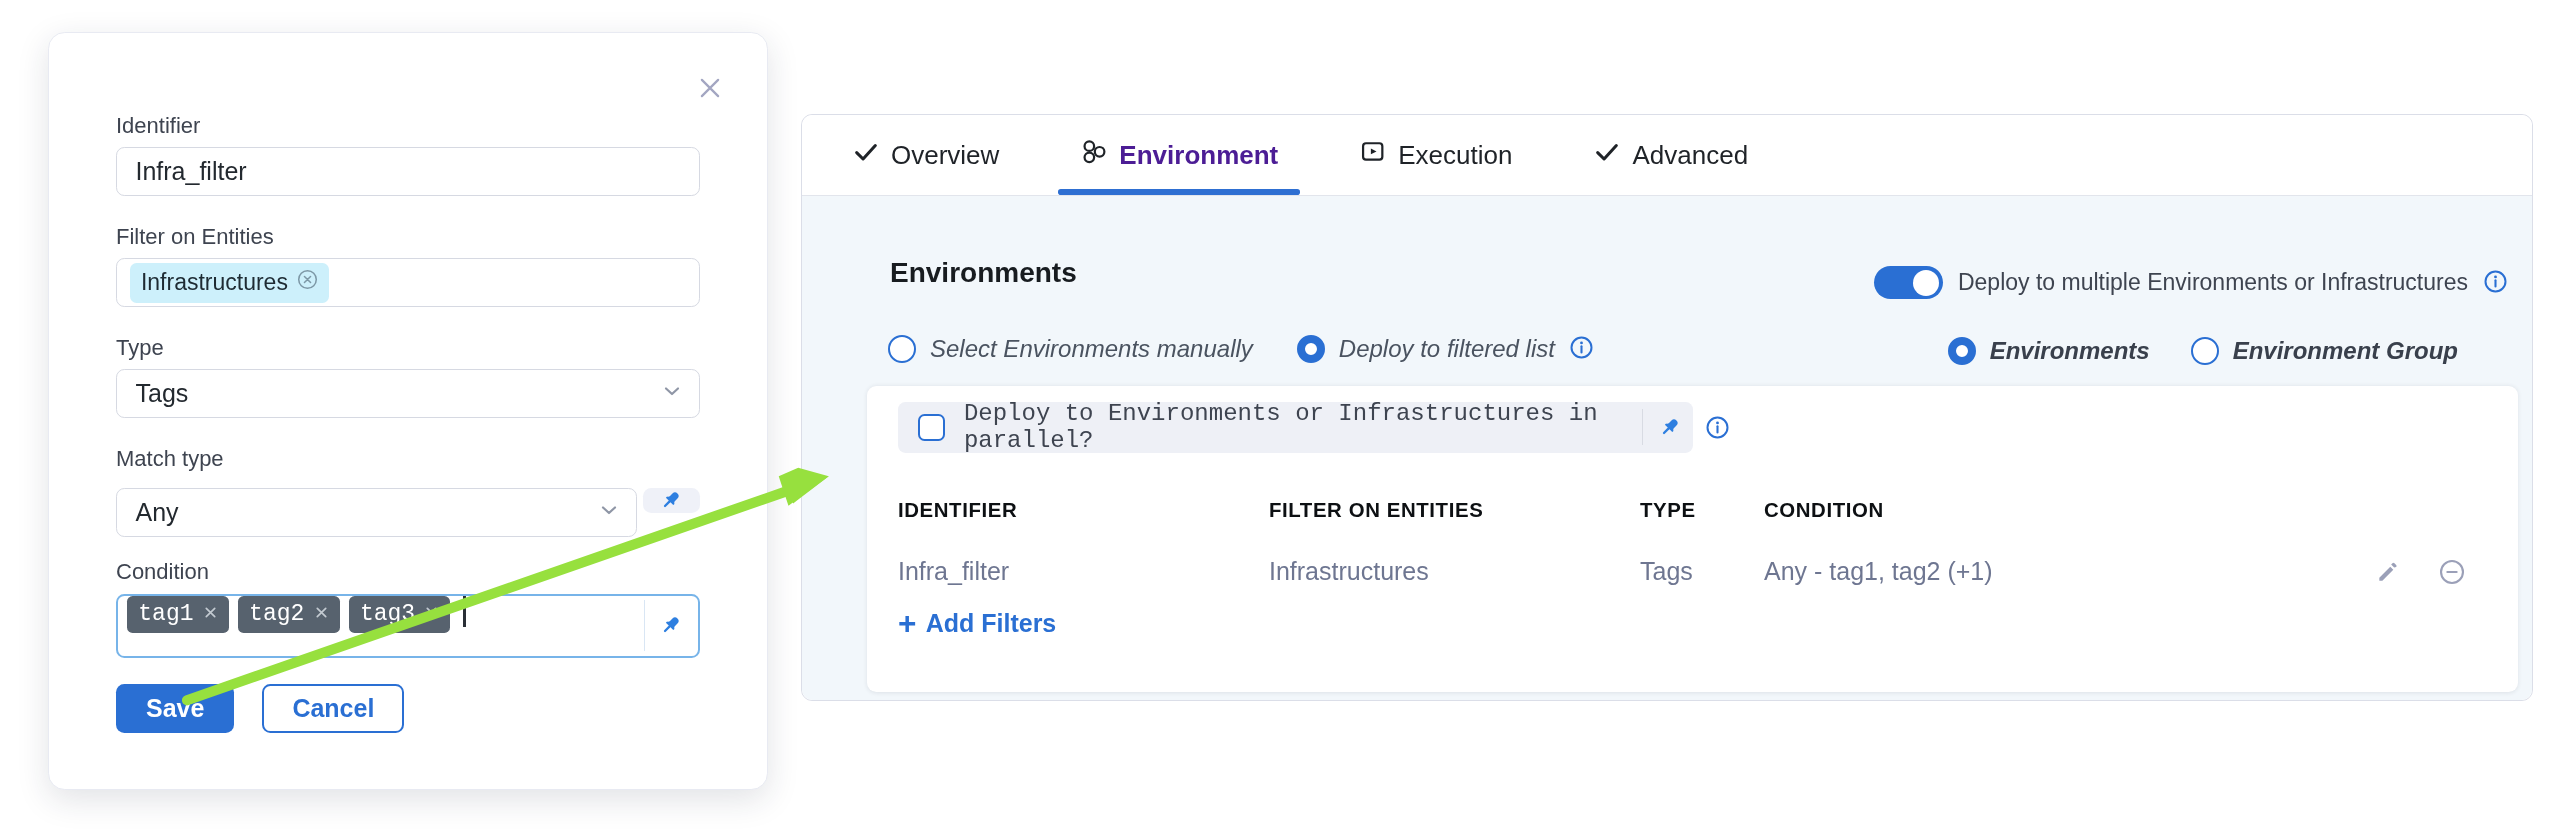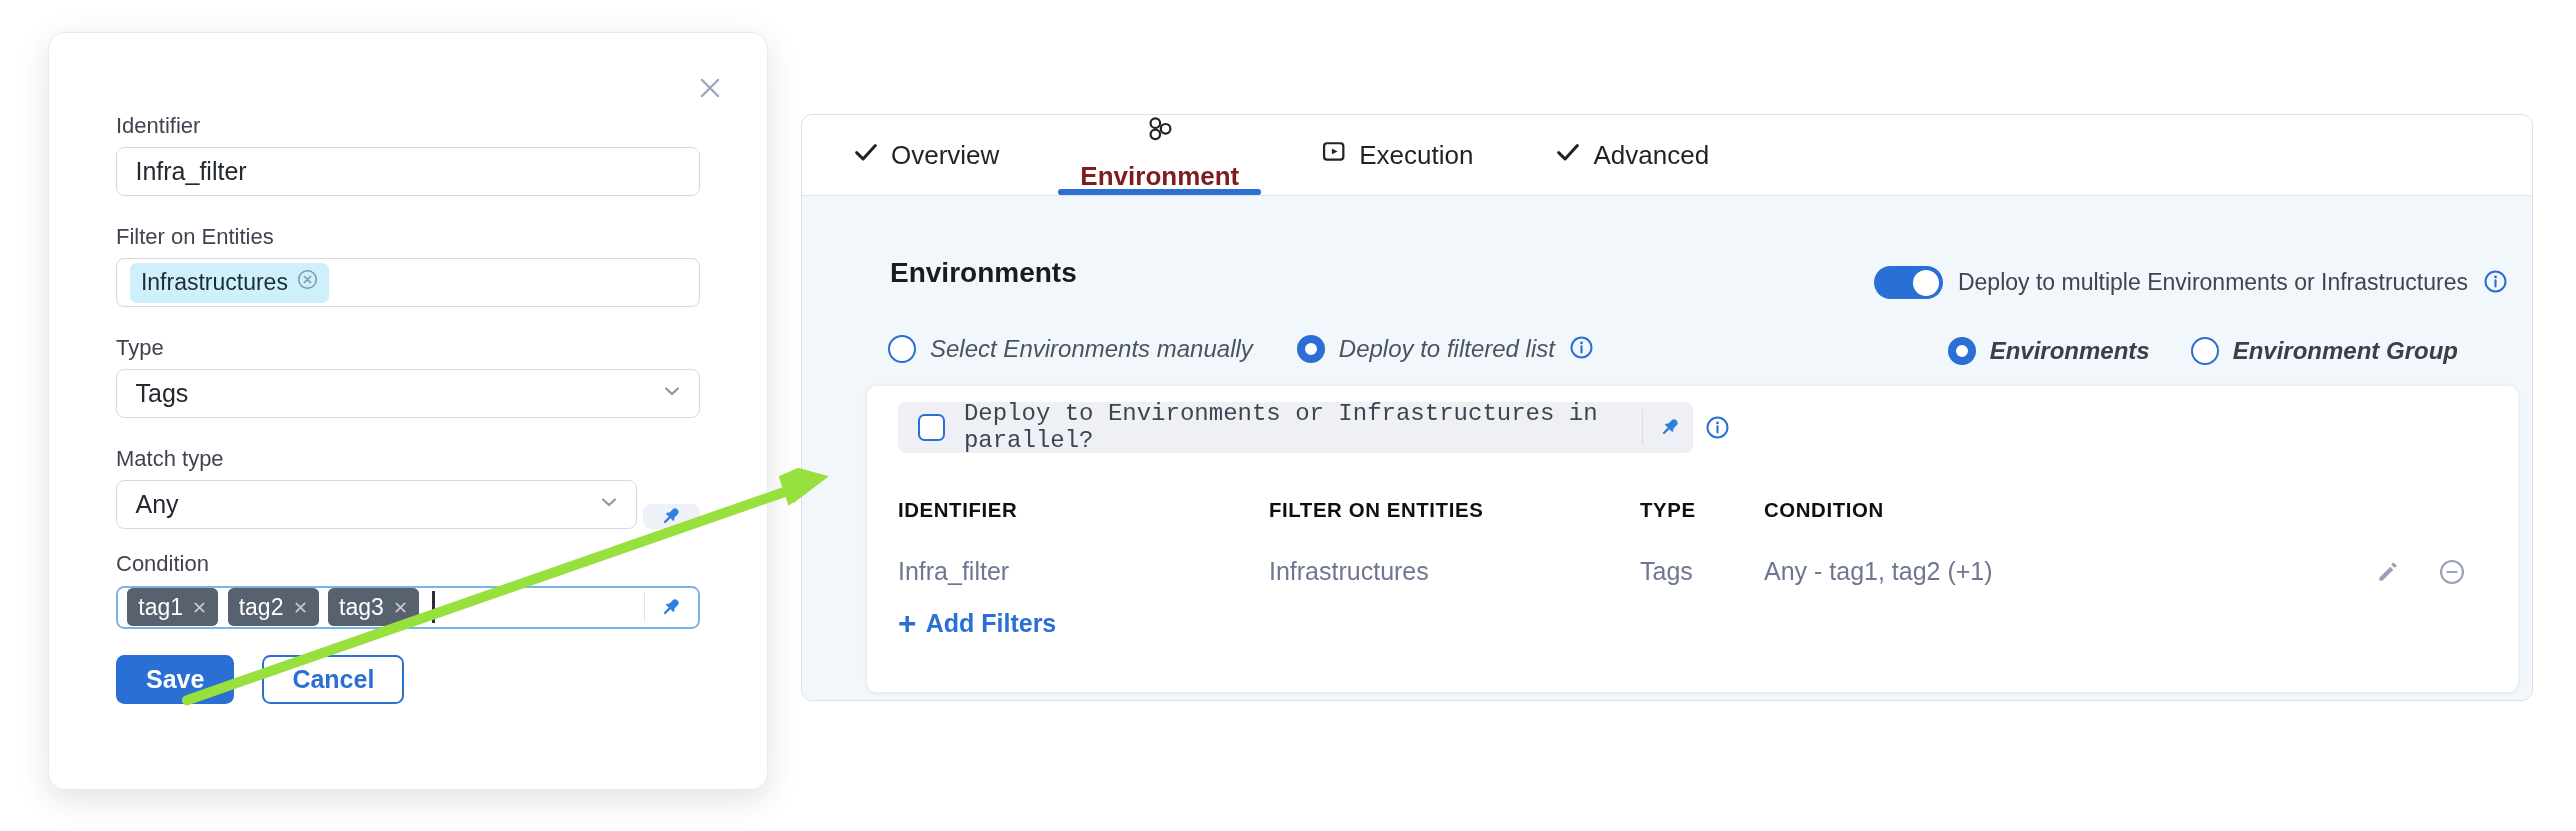--- a/index.html
+++ b/index.html
@@ -15,45 +15,45 @@
   .modal-close { position:absolute; right:41px; top:39px; width:33px; height:33px;
     display:flex; align-items:center; justify-content:center; cursor:pointer; }
   .flabel { margin-top:28px; font-size:22px; color:#3E4450; }
   .flabel.first { margin-top:43px; }
   .finput { margin-top:8.3px; height:49px; border:1.4px solid #D6D9E2; border-radius:8.3px;
     background:#fff; display:flex; align-items:center; padding:0 18.5px;
     font-size:25px; color:#23292F; position:relative; }
   .chip-entity { display:inline-flex; align-items:center; gap:9.3px; background:#CDF0FB;
     border-radius:6.5px; padding:6.5px 11px; font-size:23px; color:#1E2B33; margin-left:-5.6px; }
   .select-chevron { position:absolute; right:15px; top:50%; transform:translateY(-50%); }
-  .field-row { display:flex; align-items:flex-end; margin-top:8px; }
+  .field-row { display:flex; align-items:flex-start; margin-top:16px; }
   .field-row .finput { margin-top:0; flex:1; }
   .pin-box { width:57px; margin-left:6.5px; background:#EFF1F8; border-radius:8.3px;
     display:flex; align-items:center; justify-content:center; }
-  .cond-field { margin-top:8.3px; height:43px; border:2.3px solid #77B4E9; border-radius:8.3px;
-    background:#fff; display:flex; align-items:center; padding:0 65px 0 9.3px; position:relative; gap:9.3px; }
+  .cond-field { margin-top:8.3px; height:64px; border:2.3px solid #77B4E9; border-radius:8.3px;
+    background:#fff; display:flex; align-items:flex-start; padding:0 65px 0 9.3px; position:relative; gap:9.3px;font-family:Liberation Mono, monospace; }
   .chip-tag { display:inline-flex; align-items:center; gap:9.3px; background:#57626E;
     border-radius:5.6px; padding:5.6px 11px; font-size:23px; color:#fff; font-weight:500; }
   .caret { width:2.8px; height:31.5px; background:#2A2F36; margin-left:3.7px; }
   .cond-pin { position:absolute; right:0; top:4.6px; bottom:4.6px; width:54px;
     border-left:1.4px solid #D9E6F4; display:flex; align-items:center; justify-content:center; }
   .btn-row { margin-top:26px; display:flex; gap:28px; }
   .btn { height:49px; border-radius:8.3px; font-size:25px; font-weight:700;
     display:flex; align-items:center; justify-content:center; cursor:pointer; }
   .btn-save { background:#2A6FD3; color:#fff; padding:0 30px; }
   .btn-cancel { background:#fff; color:#2A6FD3; border:2.3px solid #2A6FD3; padding:0 28px; }
 
   
   .panel { position:absolute; left:801px; top:114px; width:1732px; height:587px;
     border:0.9px solid #DBDEE8; border-radius:11px; background:#fff; }
   .tabbar { height:81px; display:flex; align-items:stretch; gap:33px; padding:0 1.9px 0 26px;
     border-bottom:0.9px solid #E2E5EC; border-radius:11px 11px 0 0; background:#fff; }
   .tab { display:flex; align-items:center; gap:11px; padding:0 24px; position:relative;
     font-size:26px; color:#1F2328; cursor:pointer; }
-  .tab.active { font-weight:700; color:#7f1d1d;flex-direction:column; }
+  .tab.active { font-weight:700; color:#4c1d95; }
   .tab.active::after { content:""; position:absolute; left:1.9px; right:1.9px; bottom:0;
     height:5.6px; border-radius:2.8px; background:#2E6FD2; }
   .pcontent { position:absolute; top:81px; left:0; right:0; bottom:0;
     background:#F2F7FB; border-radius:0 0 11px 11px; }
   .env-heading { position:absolute; left:88px; top:61px; font-size:28px; font-weight:700; color:#181C20; }
   .mode-row { position:absolute; left:86px; top:139px; display:flex; gap:44px; align-items:center; }
   .opt { display:flex; align-items:center; gap:14px; cursor:pointer; }
   .opt-label { font-size:24px; color:#4A5360;font-style:italic; }
   .radio { width:28px; height:28px; border-radius:50%; background:#fff; border:2.2px solid #2A6FD3; flex:0 0 auto; }
   .radio.checked { border-width:8.3px; }

